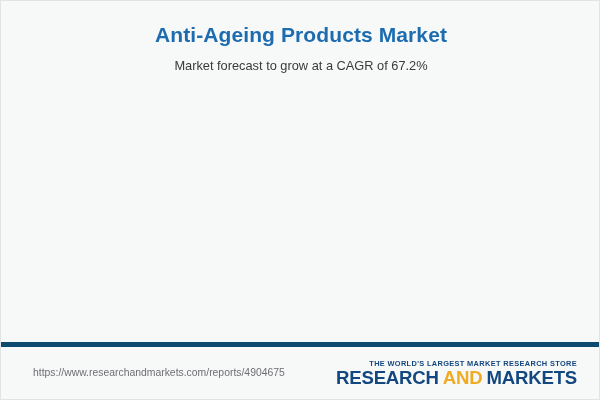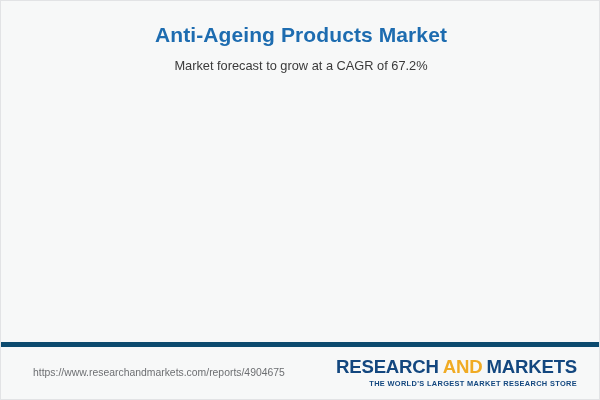--- a/index.html
+++ b/index.html
@@ -148,18 +148,18 @@
       </div>
 
     </div>
 
   </div>
 
   <div id="footer">
     <div id="footer-url">https://www.researchandmarkets.com/reports/4904675</div>
 
     <div id="logo">
+      <div id="logo-tag">THE WORLD'S LARGEST MARKET RESEARCH STORE</div>
       <div id="logo-main"><span>RESEARCH</span><span class="gold" style="margin:0 4px;">AND</span><span>MARKETS</span></div>
-      <div id="logo-tag">THE WORLD'S LARGEST MARKET RESEARCH STORE</div>
     </div>
   </div>
 
 </div>
 
 </body></html>

